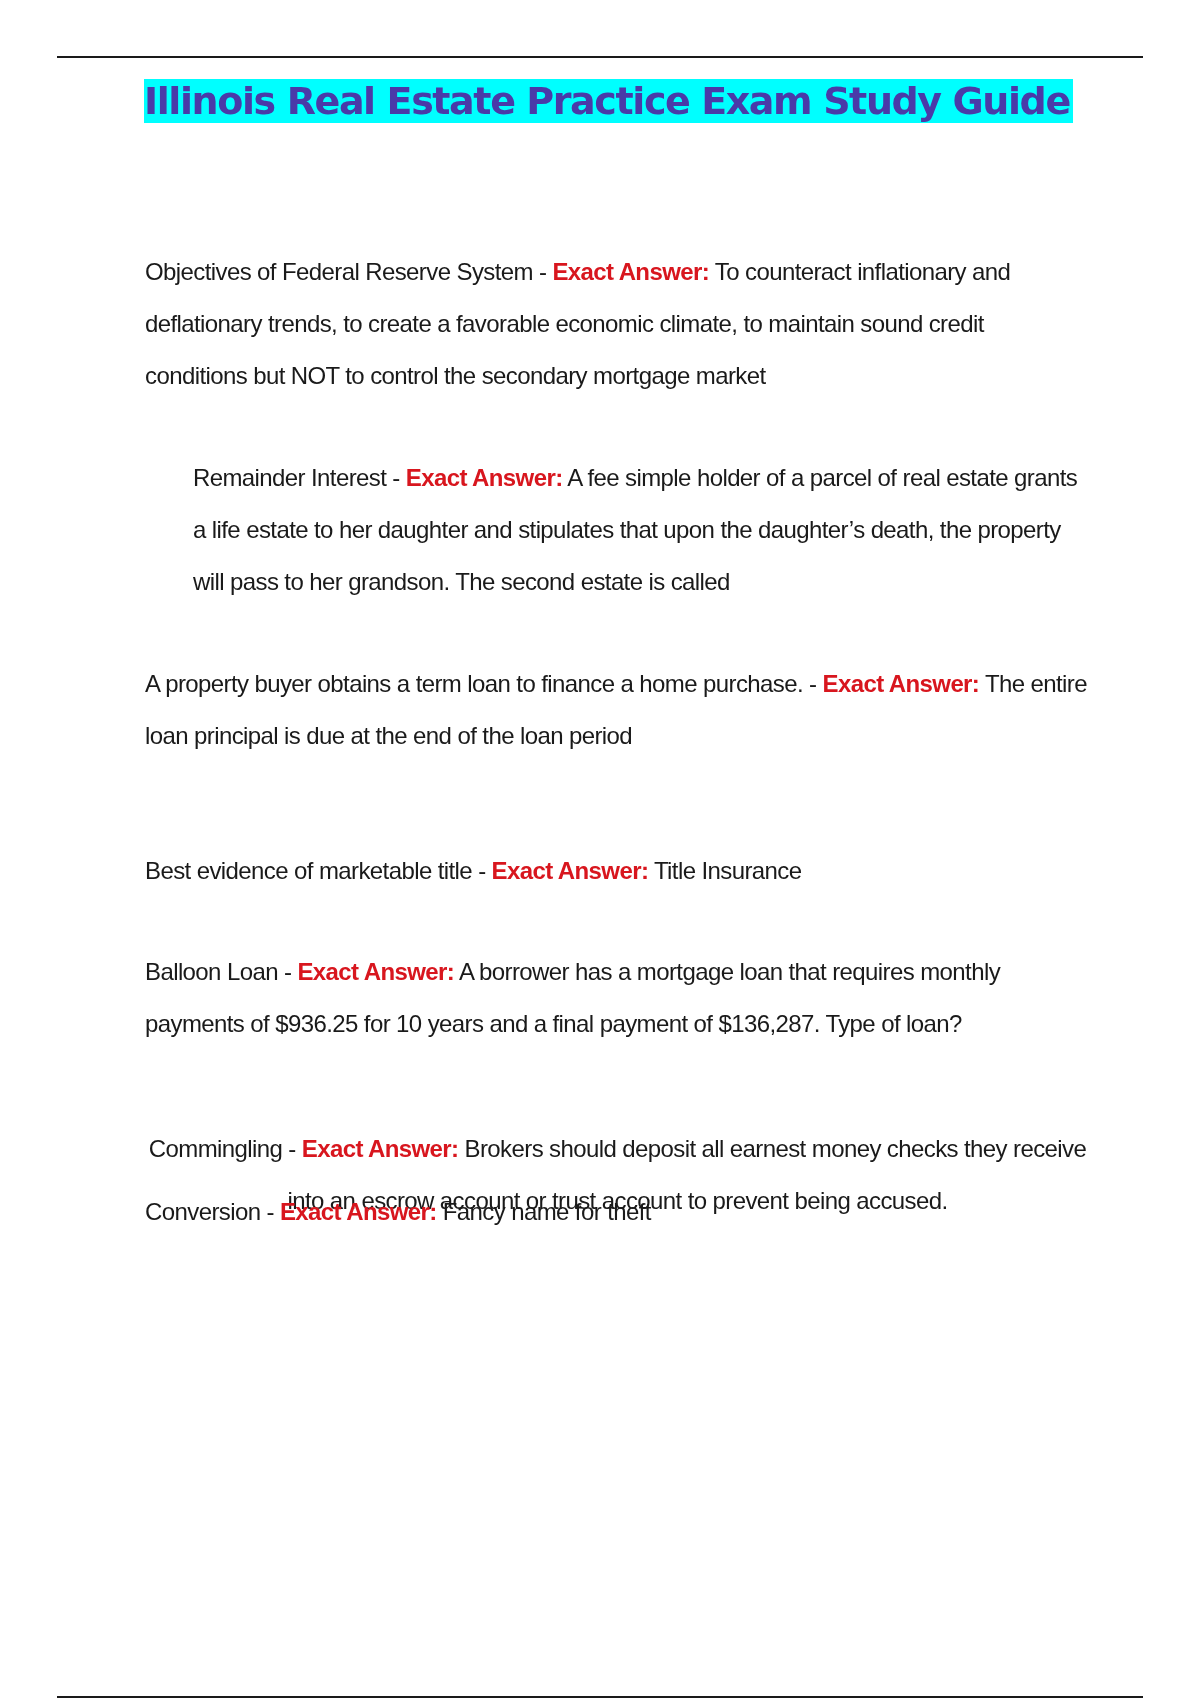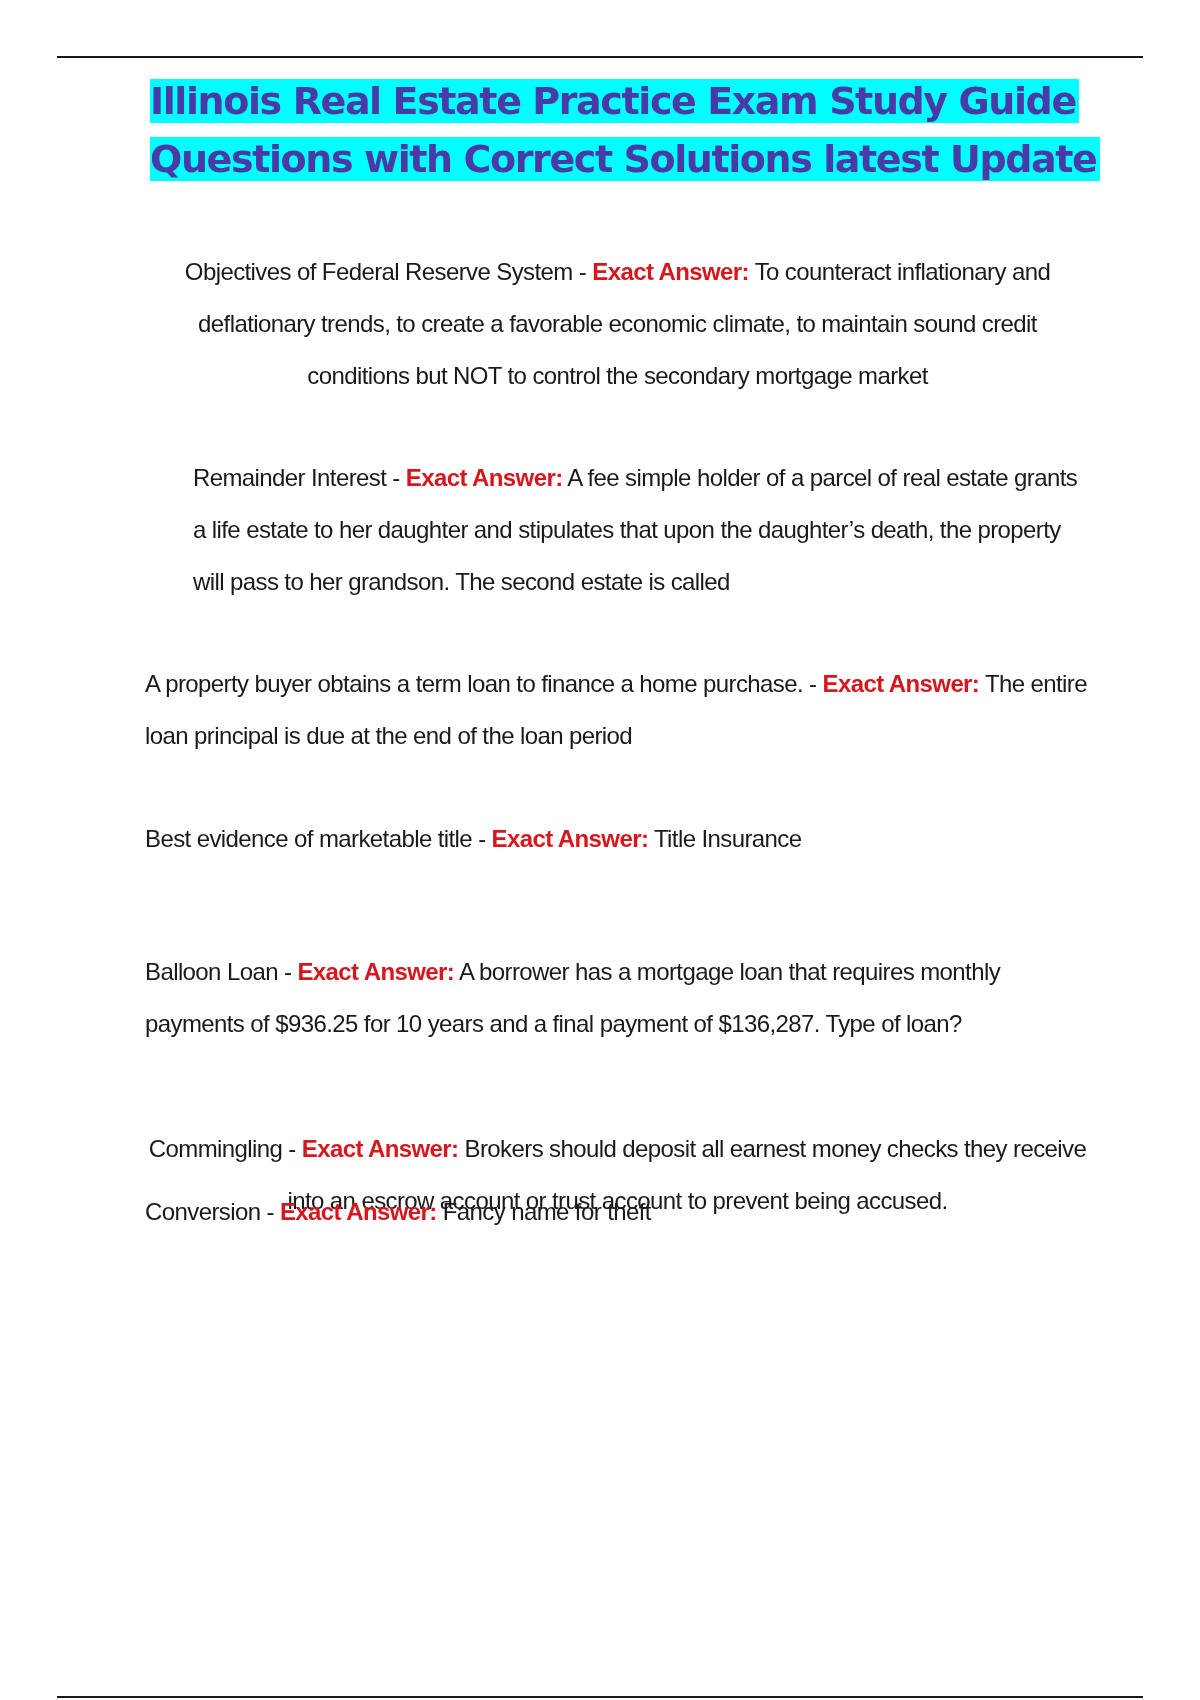--- a/index.html
+++ b/index.html
@@ -20,21 +20,21 @@
       left: 57px;
       width: 1086px;
       height: 2px;
       background: #1a1a1a;
     }
     .rule.top { top: 56px; }
     .rule.bottom { top: 1696px; }
 
     .title {
       position: absolute;
-      left: 150px;
+      left: 144px;
       top: 72px;
       width: 960px;
       margin: 0;
       font-family: "DejaVu Sans", sans-serif;
       font-weight: bold;
       font-size: 38px;
       line-height: 58px;
       letter-spacing: -1.4px;
       color: #4a3aa8;
     }
@@ -57,36 +57,35 @@
       font-size: 24px;
       line-height: 52px;
       letter-spacing: -0.6px;
       color: #1a1a1a;
     }
     .entry .sep { }
     .entry .label {
       color: #d8161e;
       font-weight: bold;
     }
-    .e1 { position: absolute; top: 0px; text-align: center; }
+    .e1 { position: absolute; top: 0px; }
     .e2 { position: absolute; top: 206px; margin-left: 48px; }
     .e3 { position: absolute; top: 412px; }
-    .e4 { position: absolute; top: 567px; }
+    .e4 { position: absolute; top: 599px; }
     .e5 { position: absolute; top: 700px; }
     .e6 { position: absolute; top: 877px; text-align: center; }
     .e7 { position: absolute; top: 940px; }
   </style>
 </head>
 <body>
 
 <div class="rule top"></div>
 
 <h1 class="title">
   <span>Illinois Real Estate Practice Exam Study Guide</span><br>
-  <span>Questions with Correct Solutions latest Update</span>
 </h1>
 
 <div class="entries">
 
   <p class="entry e1">
     <span>Objectives of Federal Reserve System</span><span class="sep"> - </span><span class="label">Exact Answer:</span>
     <span>To counteract inflationary and deflationary trends, to create a favorable economic climate, to maintain sound credit conditions but NOT to control the secondary mortgage market</span>
   </p>
 
   <p class="entry e2">

